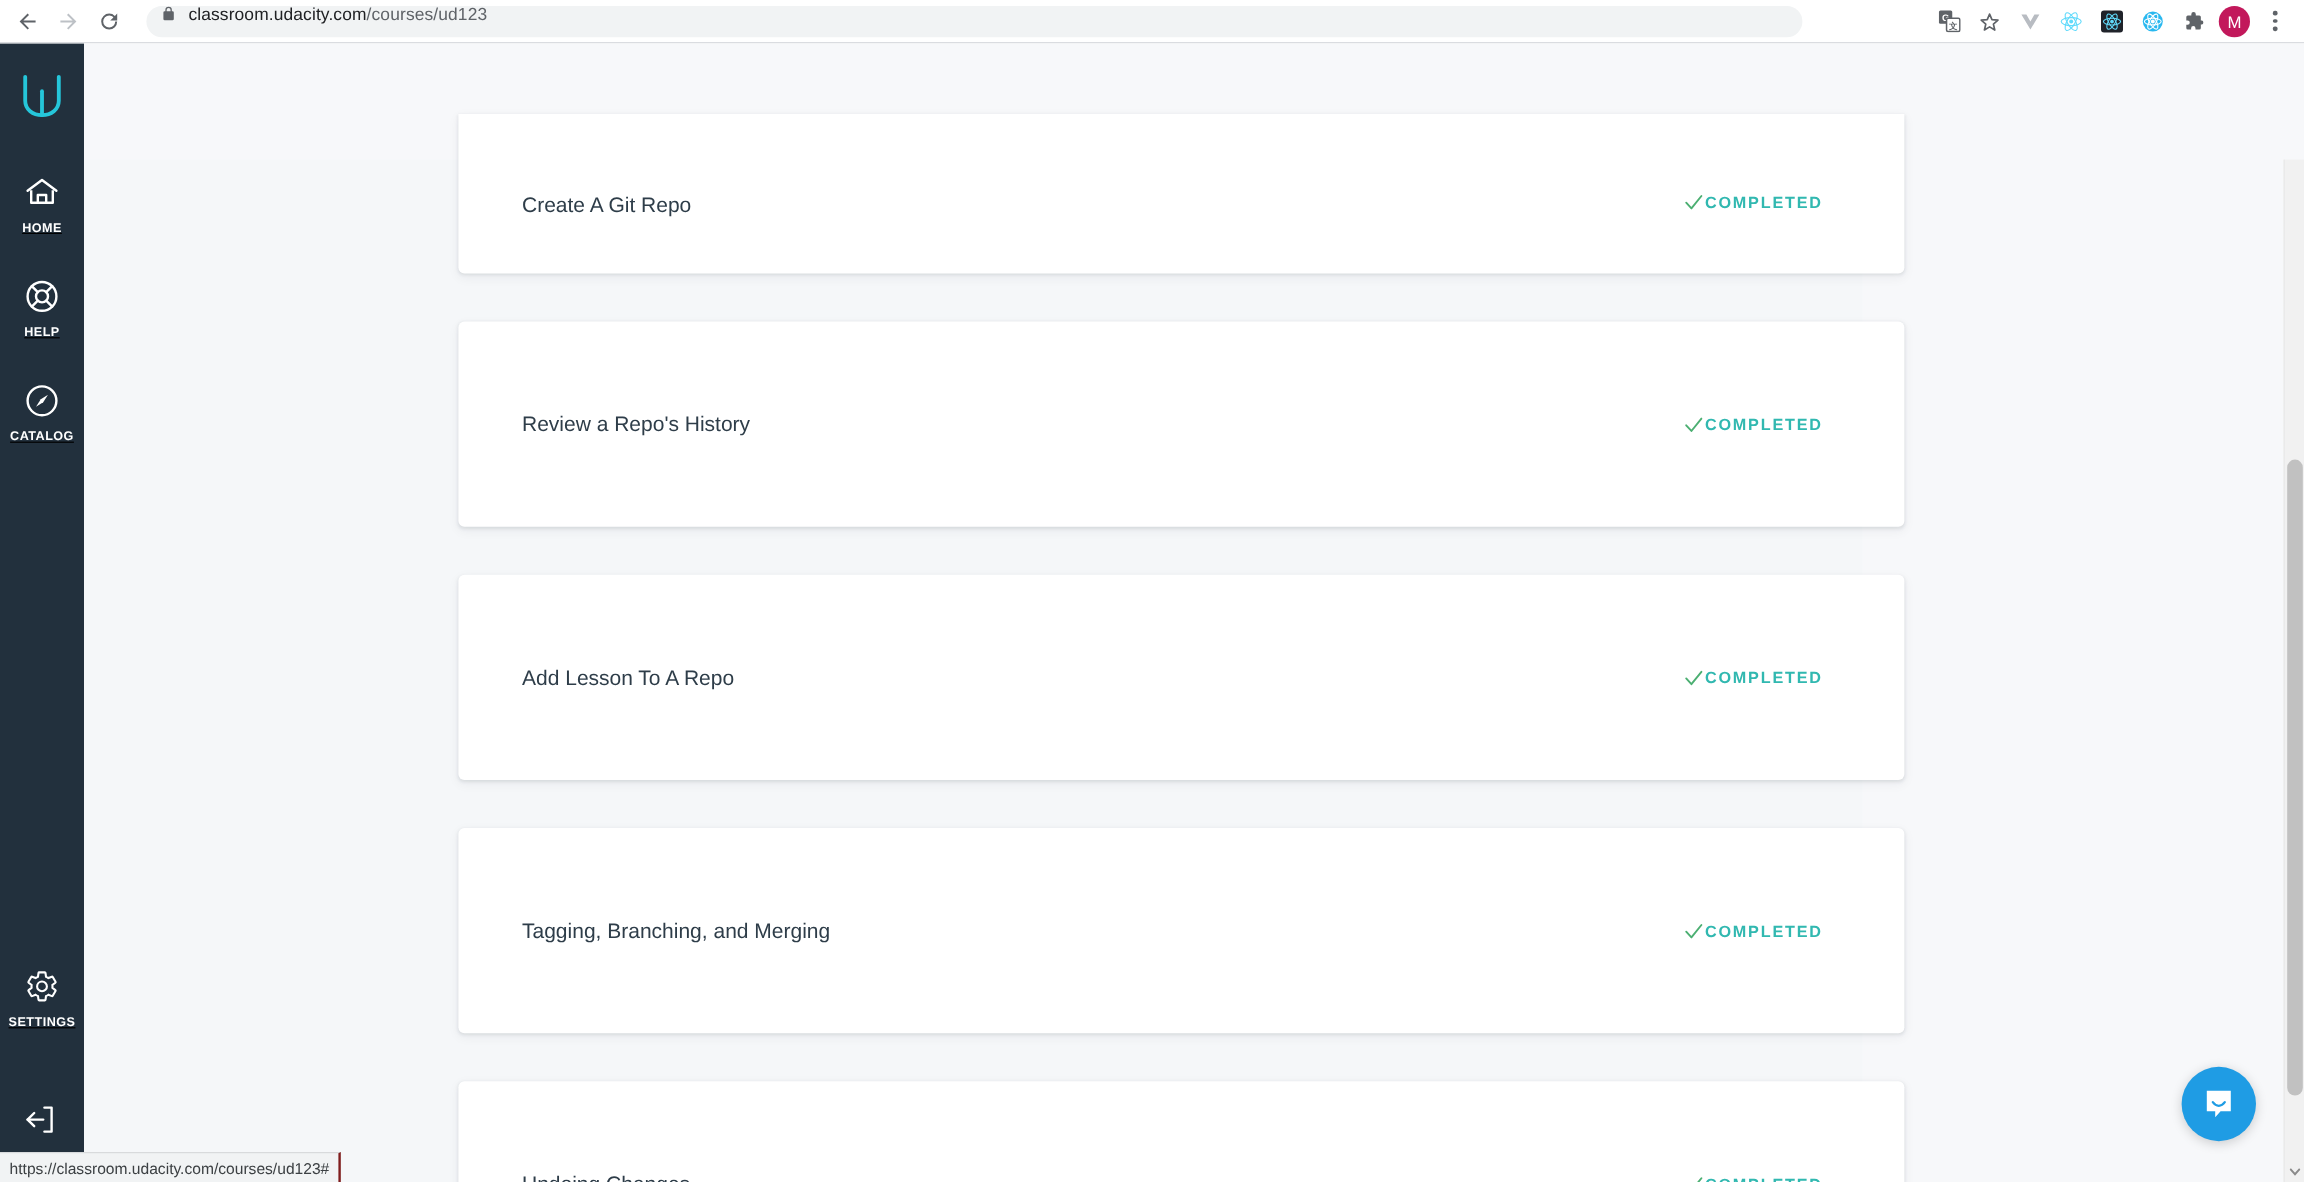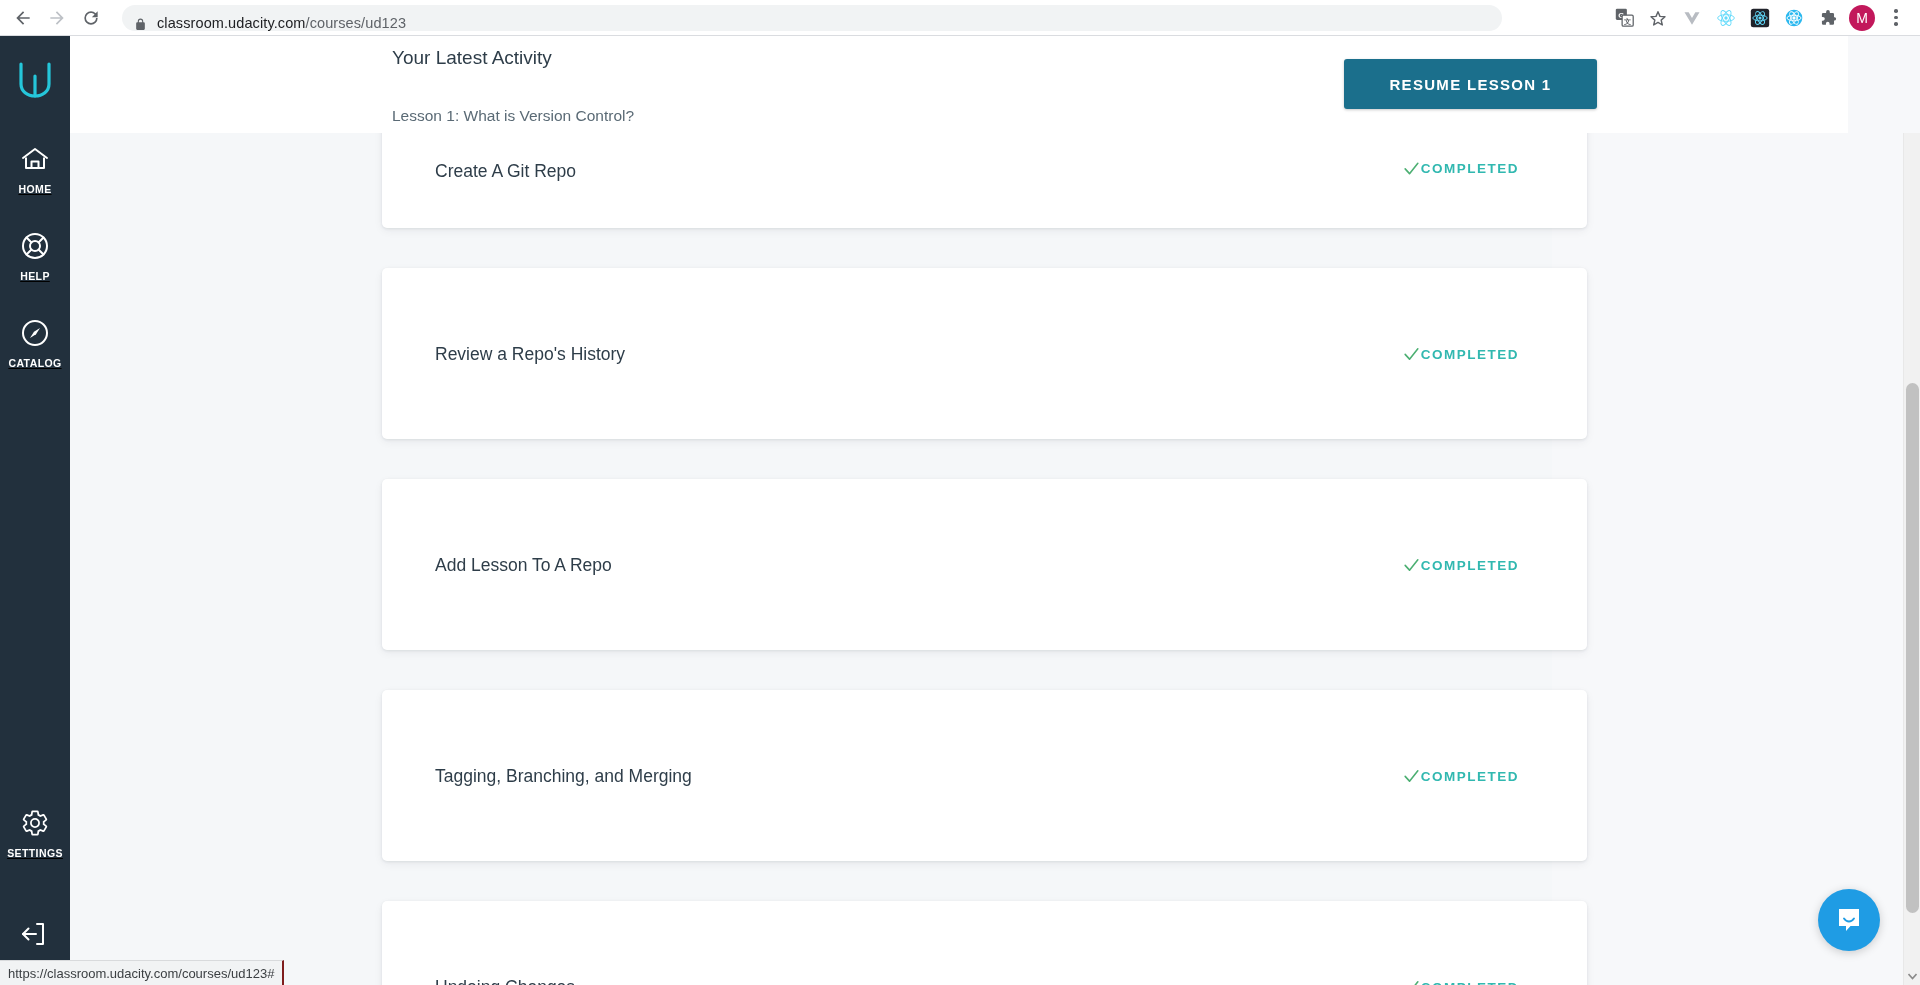--- a/index.html
+++ b/index.html
@@ -26,21 +26,21 @@
     border-radius: 50%; cursor: pointer;
   }
   .nav-btn svg { display: block; }
 
   .omnibox {
     margin-left: 14px;
     height: 26px;
     flex: 0 0 1380px;
     background: #f1f3f4;
     border-radius: 13px;
-    display: flex; align-items: flex-end;
+    display: flex; align-items: flex-start;
     padding: 0 12px;
     cursor: text;
   }
   .lock-icon { margin-right: 10px; display:flex; align-items:center; }
   .url-text {
     font-size: 14.5px;
     color: #202124;
     white-space: nowrap;
     letter-spacing: 0.1px;
   }
@@ -405,25 +405,20 @@
             <path d="M16 13H3" fill="none" stroke="#ffffff" stroke-width="2" stroke-linecap="round"></path>
             <path d="M8.5 7.5L3 13l5.5 5.5" fill="none" stroke="#ffffff" stroke-width="2" stroke-linecap="round" stroke-linejoin="round"></path>
           </svg>
         </span>
       </div>
     </div>
   </nav>
 
   <main class="content">
 
-    <header class="activity-header">
-      <h1 class="activity-title">Your Latest Activity</h1>
-      <div class="lesson-sub">Lesson 1: What is Version Control?</div>
-      <button class="resume-btn">RESUME LESSON 1</button>
-    </header>
 
     <div class="scroll-body">
       <div class="card-list">
 
         <div class="lesson-card first">
           <div class="lesson-name">Create A Git Repo</div>
           <div class="status-wrap">
             <svg width="19" height="19" viewBox="0 0 24 24">
               <path d="M4 12.5l5.5 6L20 5.5" fill="none" stroke="#4caf72" stroke-width="2" stroke-linecap="round" stroke-linejoin="round"></path>
             </svg>

